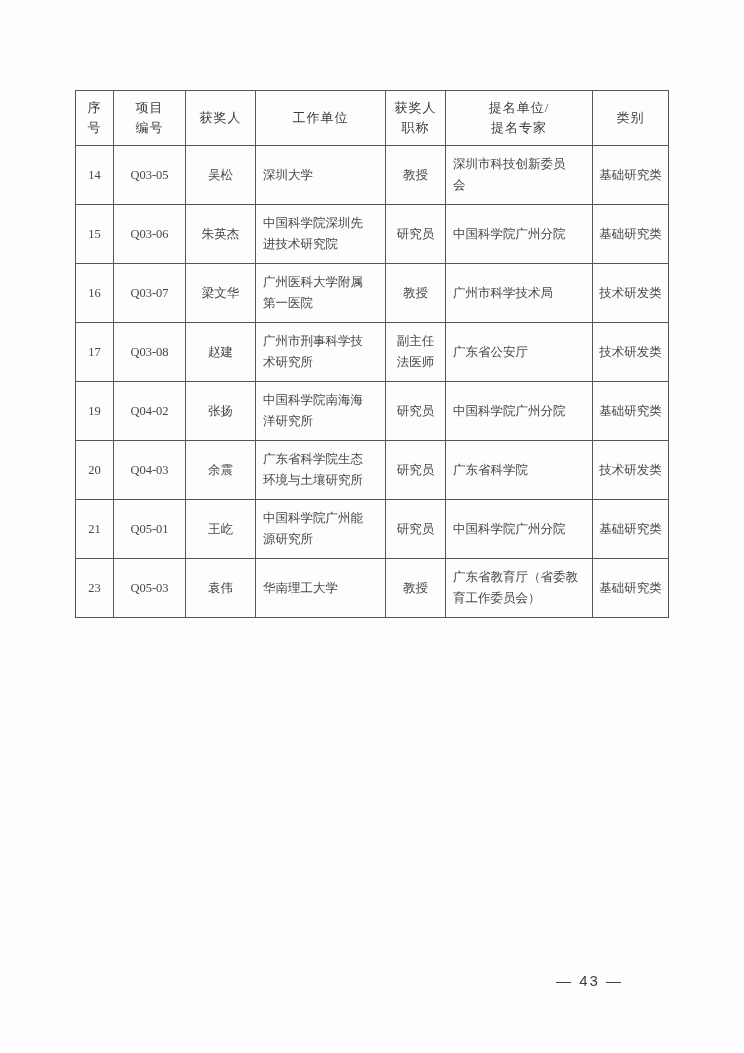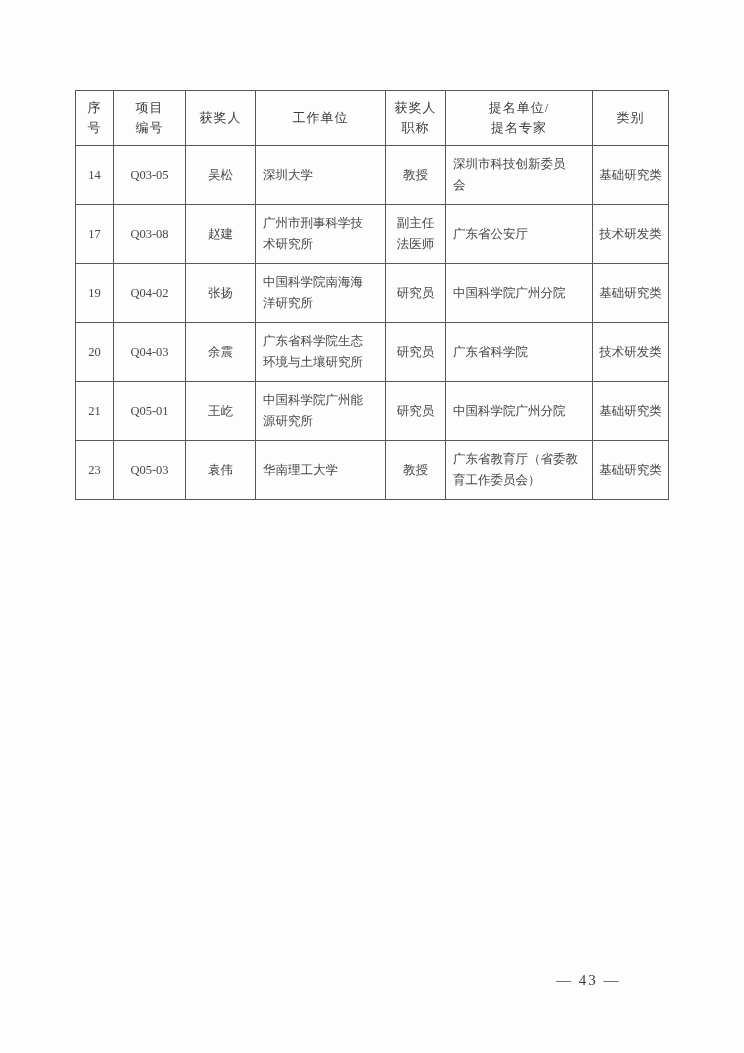--- a/index.html
+++ b/index.html
@@ -48,21 +48,21 @@
   }
   .c-center { text-align: center; }
   .c-left   { text-align: left; padding: 0 7px; }
   .page-number {
     position: absolute;
     left: 556px;
     top: 972px;
     font-size: 15px;
     letter-spacing: 2px;
     color: #3f3f3f;
-    font-family: Liberation Serif, serif;
+    font-family: Liberation Sans, sans-serif;
   }
 </style>
 </head>
 <body>
 
 <div class="page">
   <table class="awards">
     <colgroup>
       <col style="width:38px">
       <col style="width:72px">
@@ -90,20 +90,40 @@
     <tbody>
         <tr>
           <td class="c-center">14</td>
           <td class="c-center">Q03-05</td>
           <td class="c-center">吴松</td>
           <td class="c-left">深圳大学</td>
           <td class="c-center">教授</td>
           <td class="c-left">深圳市科技创新委员
 会</td>
           <td class="c-center">基础研究类</td>
+        </tr>
+        <tr>
+          <td class="c-center">15</td>
+          <td class="c-center">Q03-06</td>
+          <td class="c-center">朱英杰</td>
+          <td class="c-left">中国科学院深圳先
+进技术研究院</td>
+          <td class="c-center">研究员</td>
+          <td class="c-left">中国科学院广州分院</td>
+          <td class="c-center">基础研究类</td>
+        </tr>
+        <tr>
+          <td class="c-center">16</td>
+          <td class="c-center">Q03-07</td>
+          <td class="c-center">梁文华</td>
+          <td class="c-left">广州医科大学附属
+第一医院</td>
+          <td class="c-center">教授</td>
+          <td class="c-left">广州市科学技术局</td>
+          <td class="c-center">技术研发类</td>
         </tr>
         <tr>
           <td class="c-center">17</td>
           <td class="c-center">Q03-08</td>
           <td class="c-center">赵建</td>
           <td class="c-left">广州市刑事科学技
 术研究所</td>
           <td class="c-center">副主任
 法医师</td>
           <td class="c-left">广东省公安厅</td>

